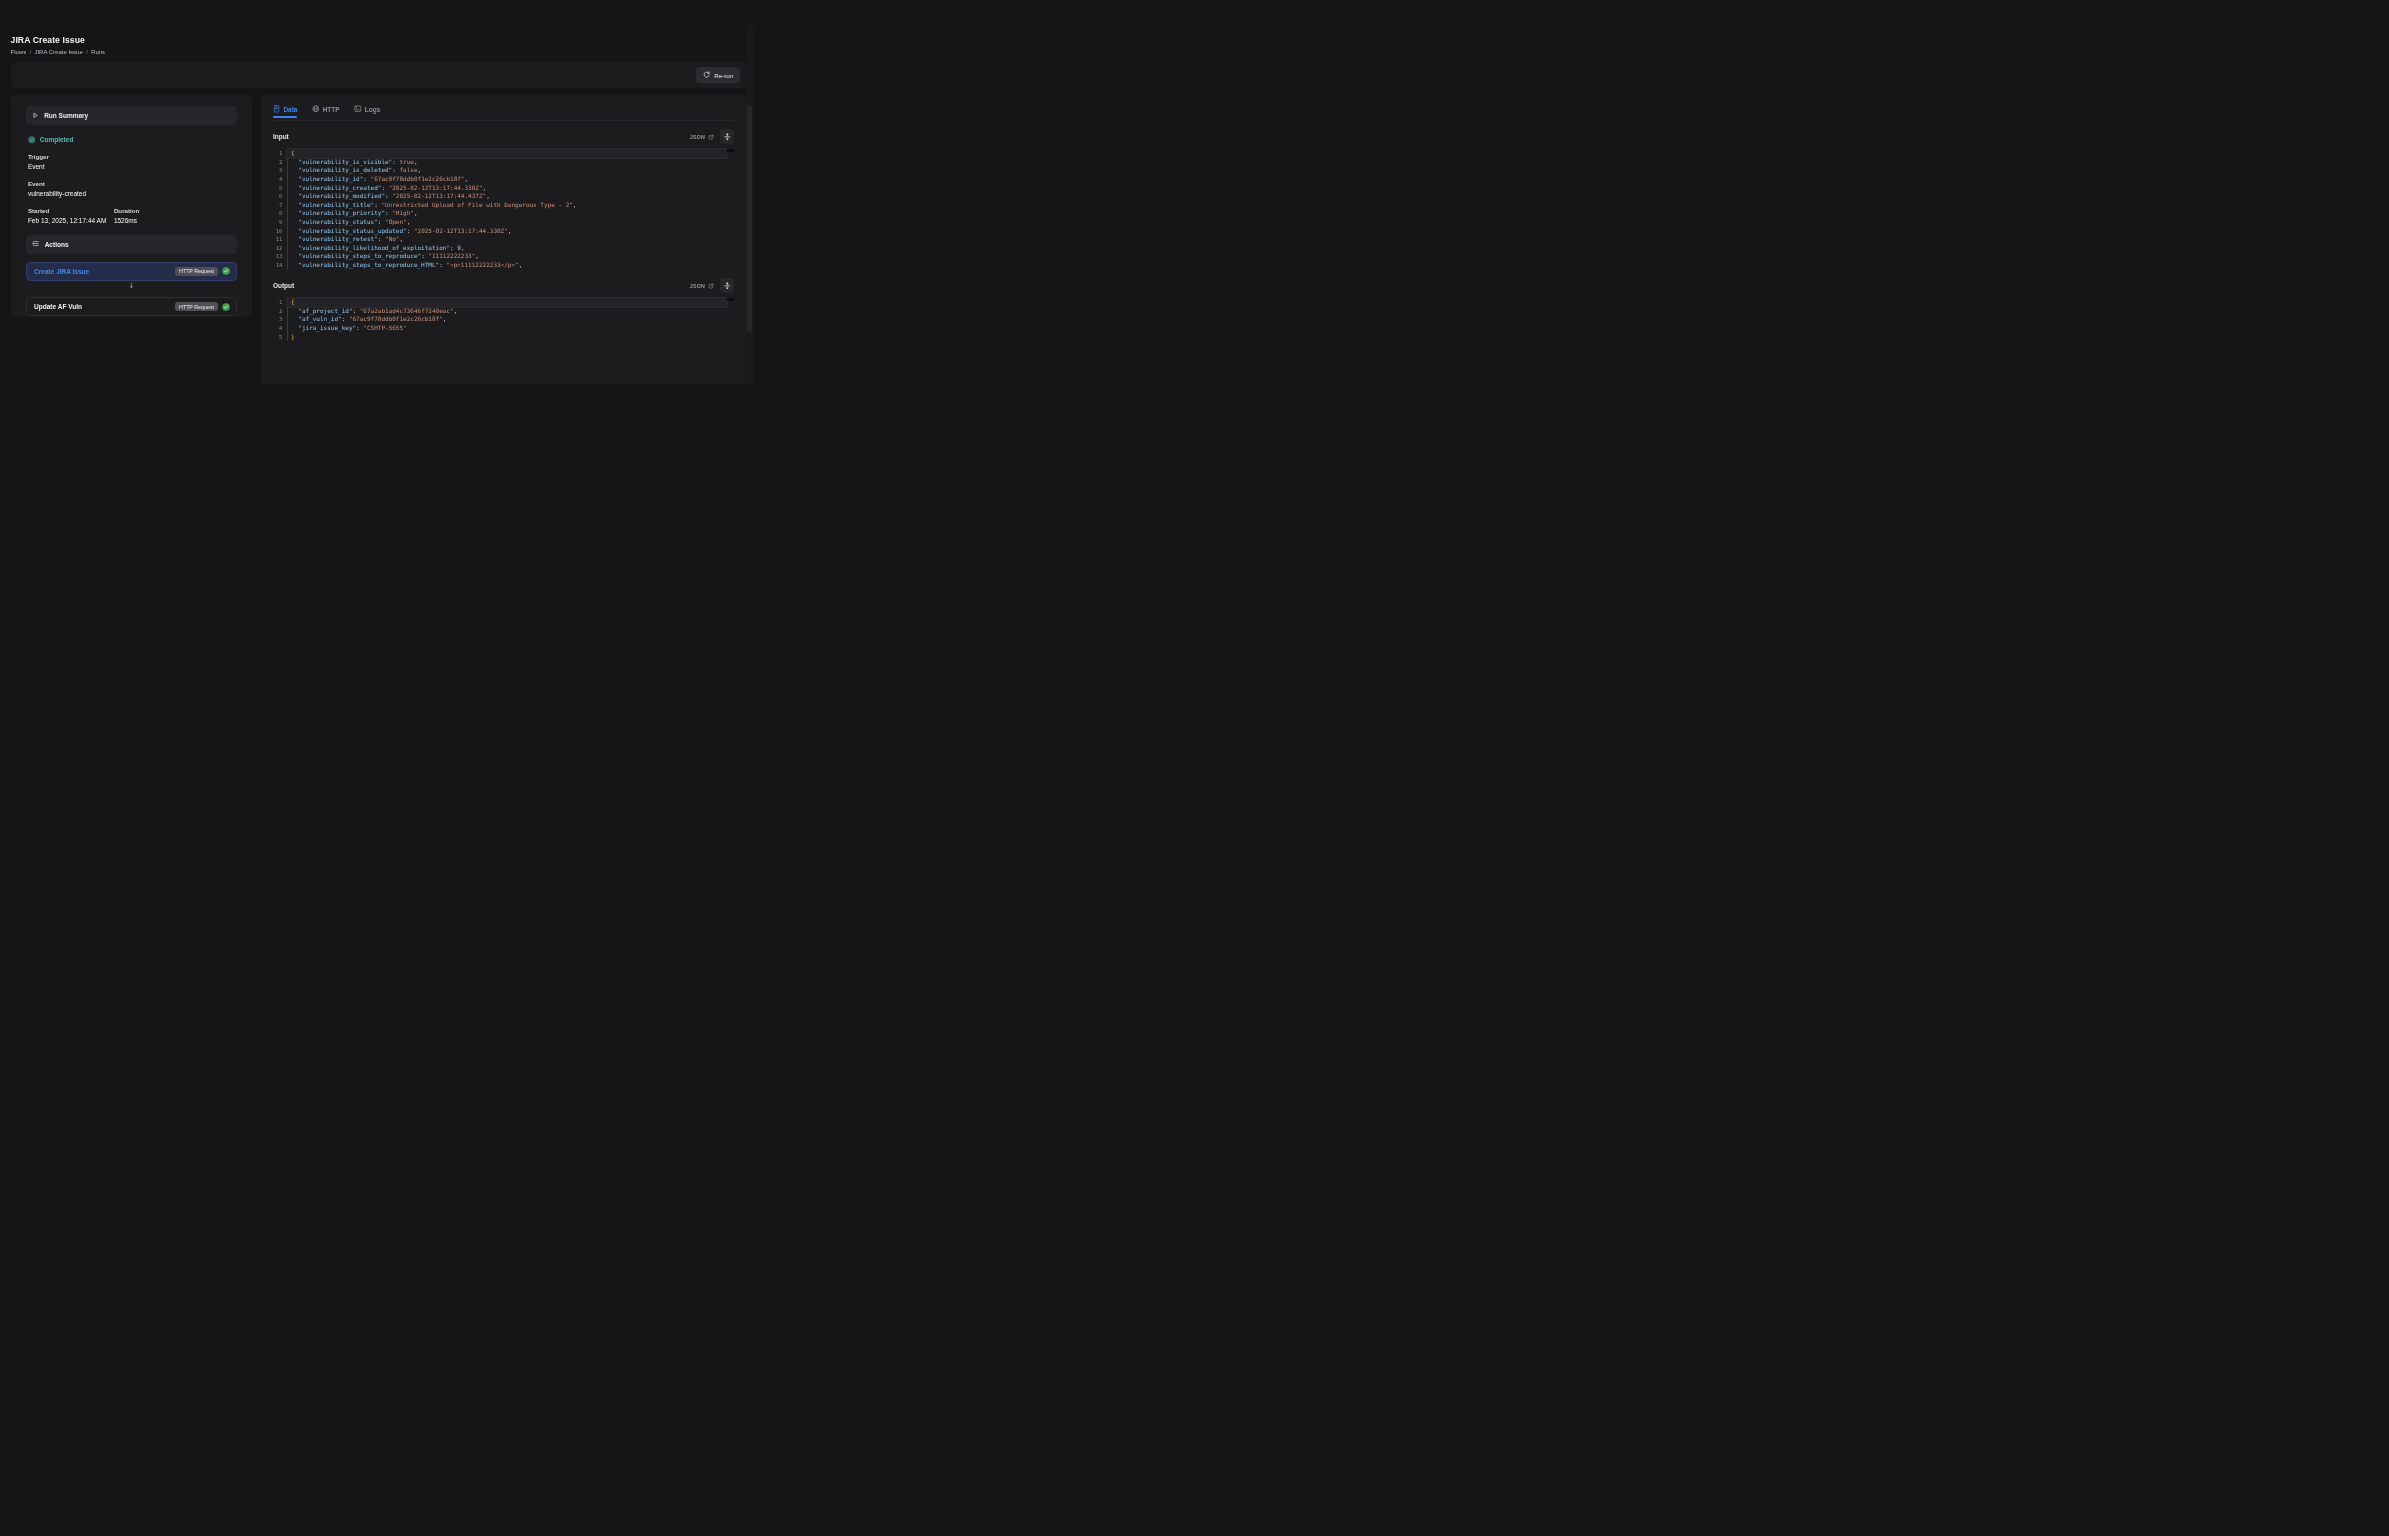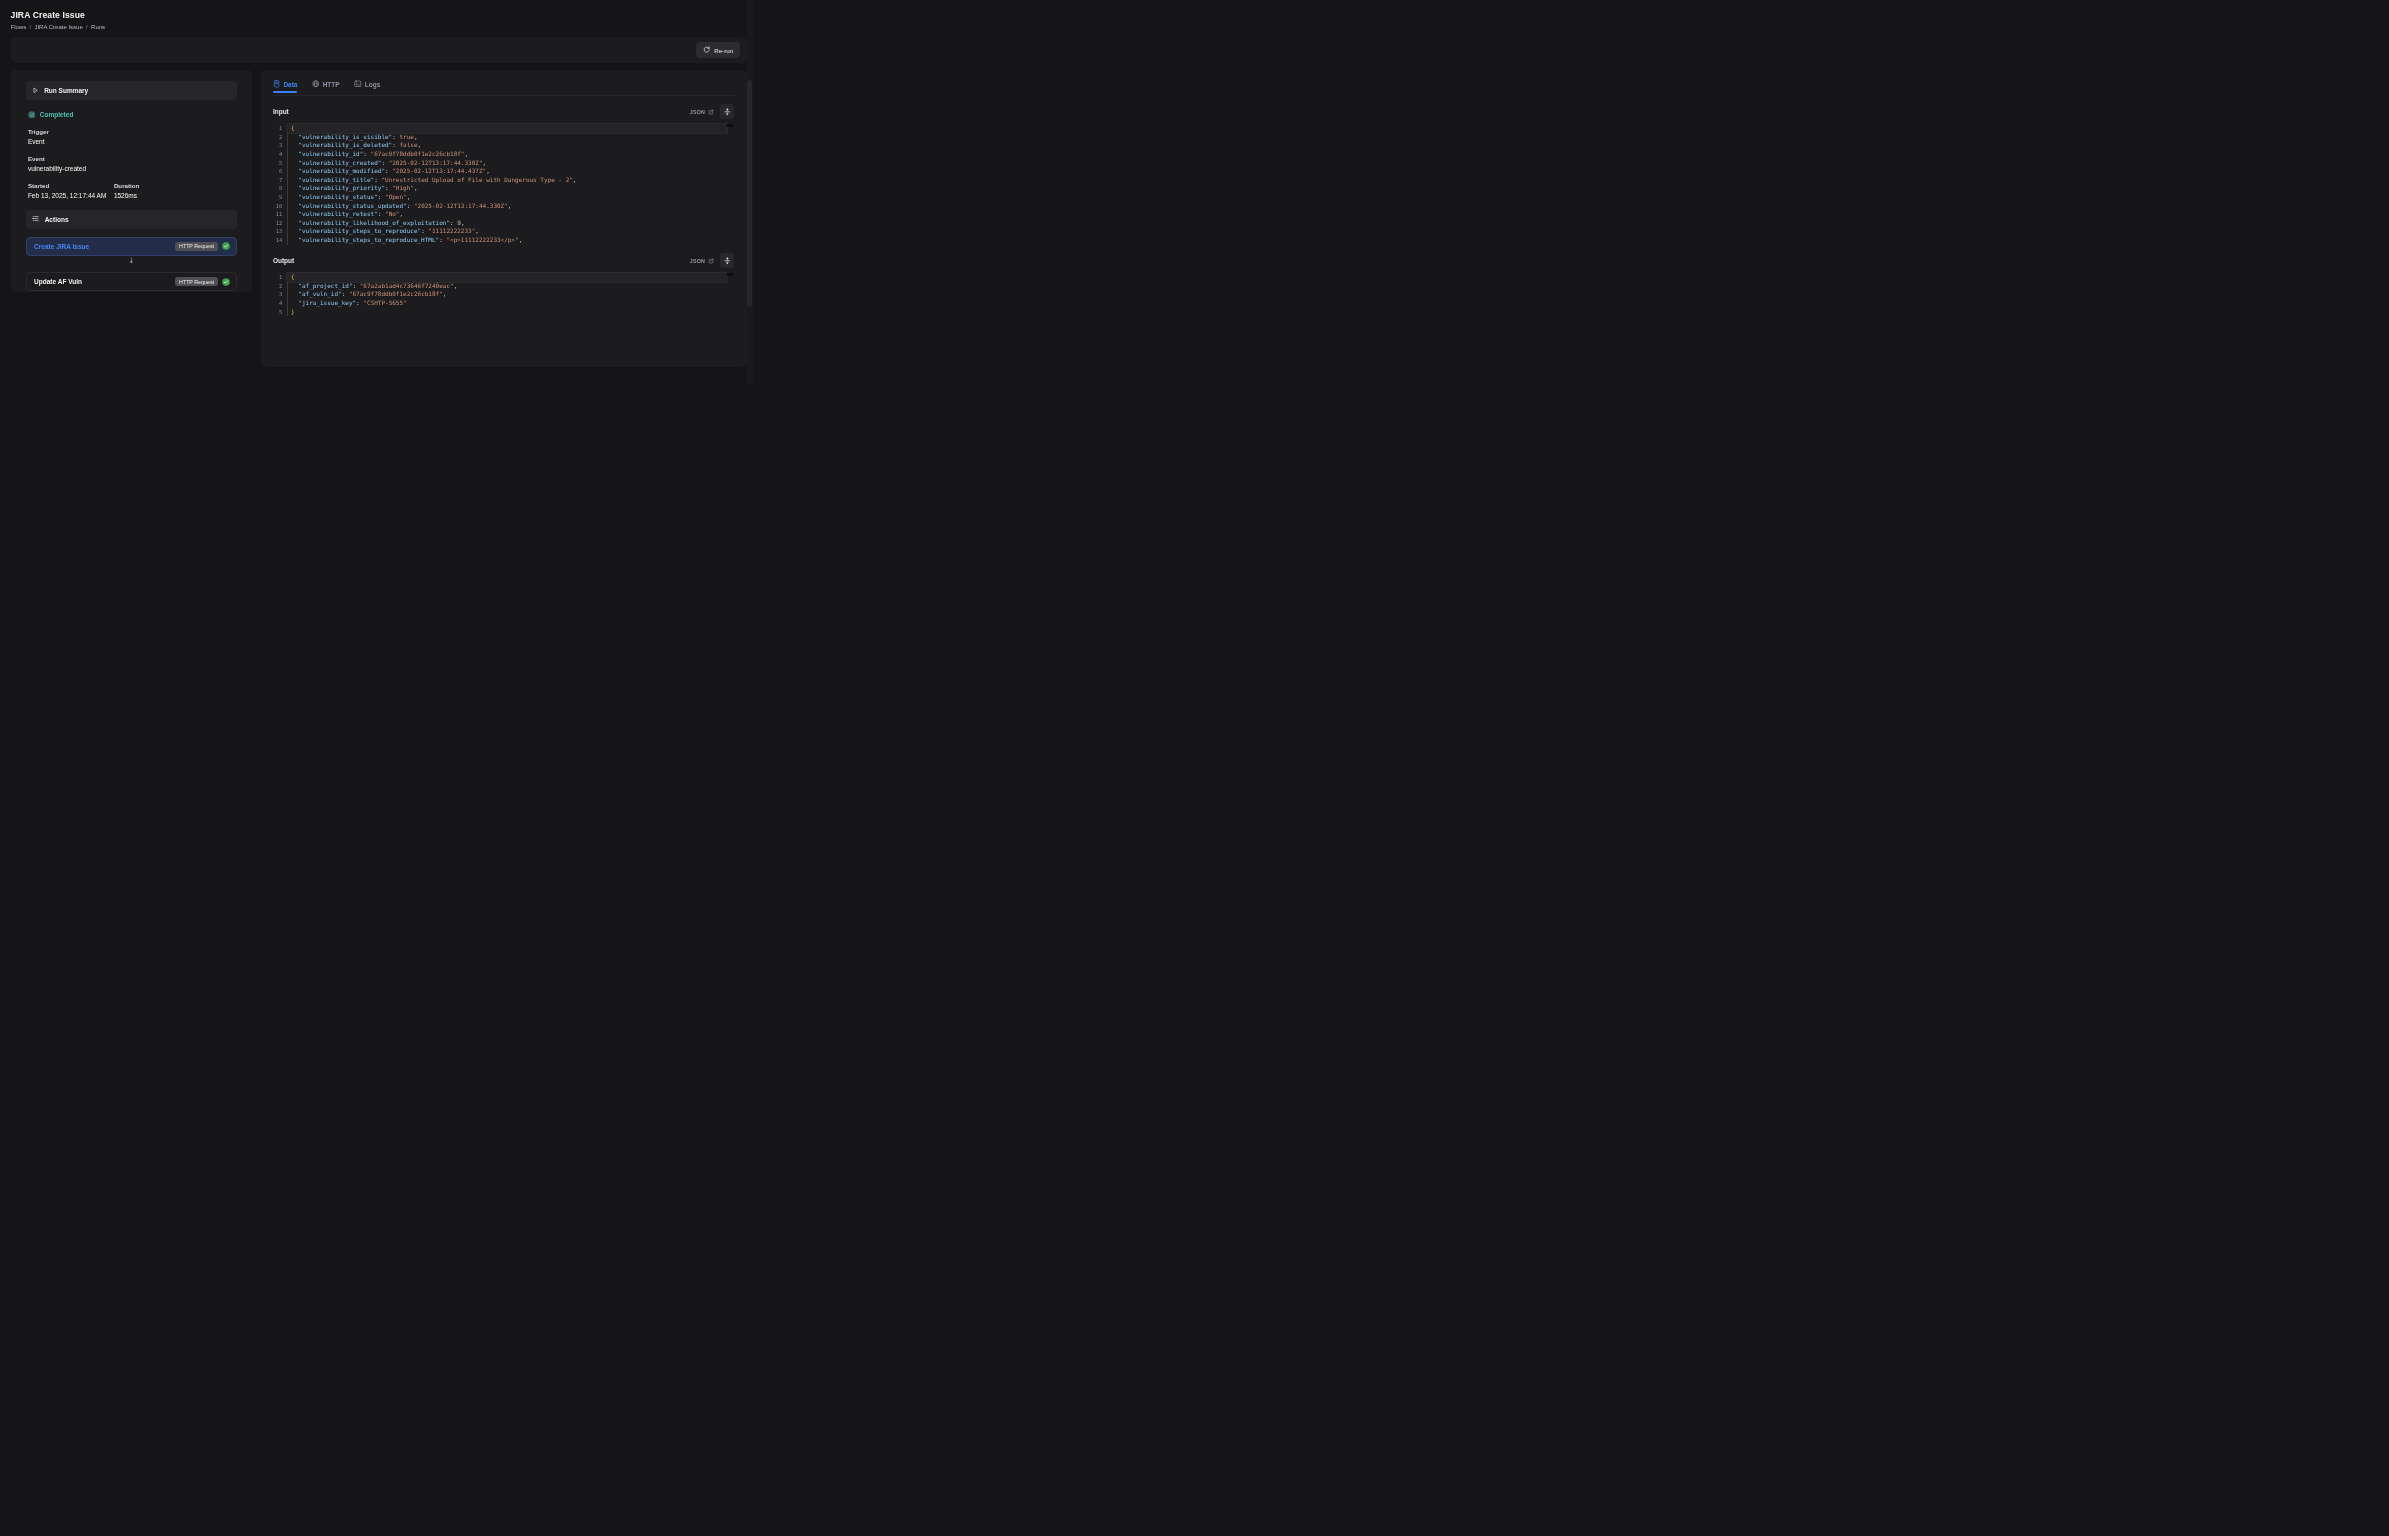--- a/index.html
+++ b/index.html
@@ -4,21 +4,21 @@
 <style>
   * { box-sizing: border-box; margin: 0; padding: 0; }
   html,body { width:757px; height:384px; }
   body {
     background:#151517;
     font-family:"Liberation Sans", sans-serif;
     color:#f2f2f3;
     overflow:hidden;
     position:relative;
   }
-  .page { position:relative; width:100%; height:100%; padding:9.6px 10.5px 0 10.5px; }
+  .page { position:relative; width:100%; height:100%; padding:9.6px 10.5px 0 10.5px;margin-top:25px; }
 
   
   .page-title { font-size:8.6px; font-weight:700; letter-spacing:0.1px; color:#f4f4f5; }
   .breadcrumb { margin-top:4.3px; font-size:6px; color:#b9babe; display:flex; align-items:center; gap:3.3px; }
   .breadcrumb .bc-item { cursor:pointer; }
   .breadcrumb .bc-sep { color:#8b8b90; }
 
   
   .toolbar {
     margin-top:7.2px; height:26px; background:#1c1c1e; border-radius:4.8px;

